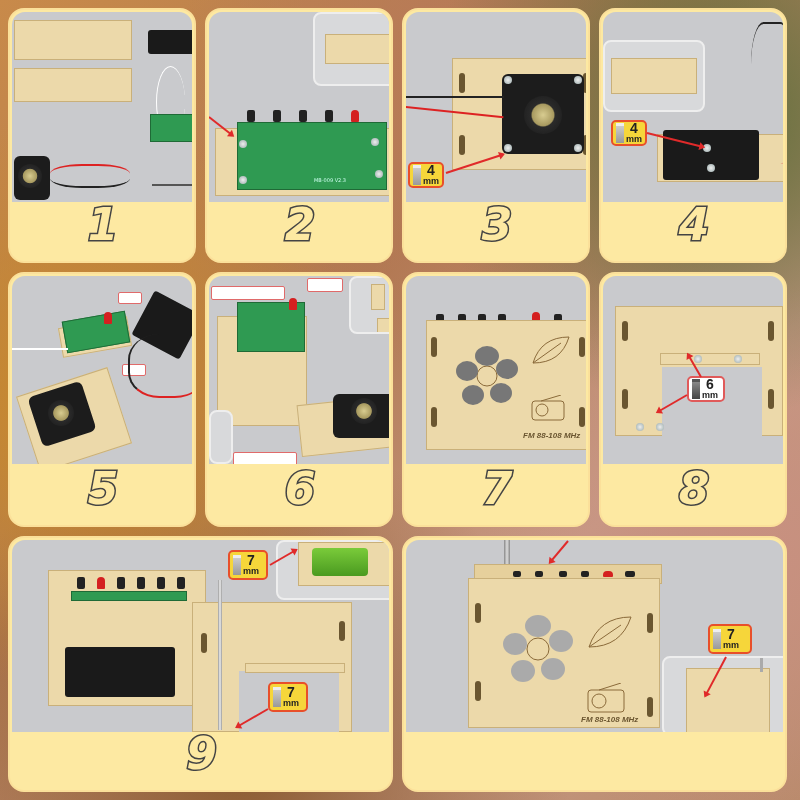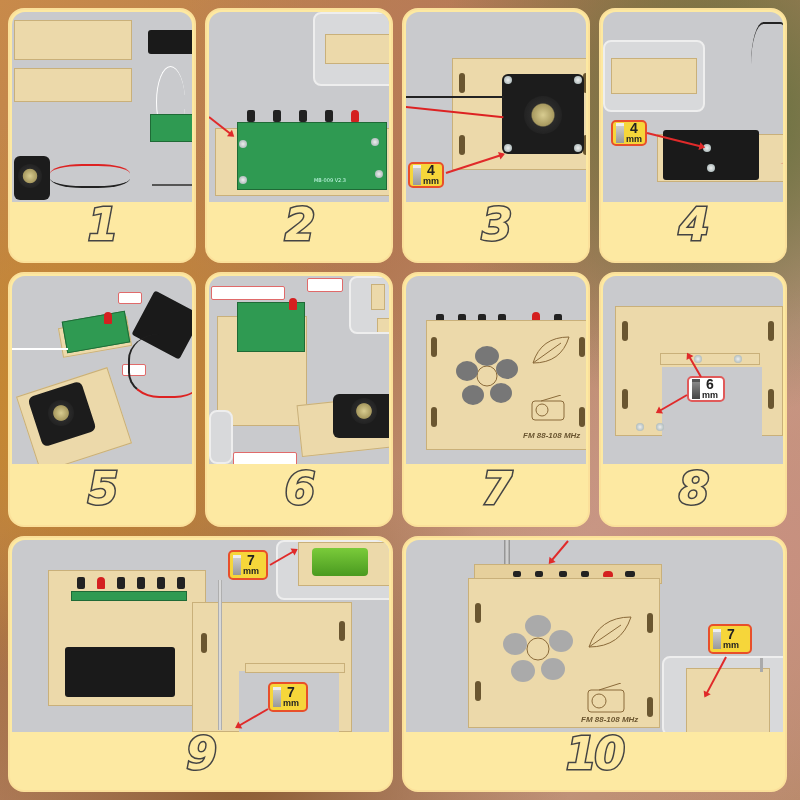--- a/index.html
+++ b/index.html
@@ -315,14 +315,13 @@
     </div>
     <div class="badge" style="left:302px;top:84px;width:44px;height:30px;">
       <div class="scr"></div>
       <div>
           <div class="val">7</div>
           <div class="unit">mm</div>
         </div>
     </div>
     <div class="arrow" style="left:320px;top:116px;width:44px;transform:rotate(118deg);"></div>
   </div>
-  <div class="num">10</div>
 </div>
 
 </body></html>

